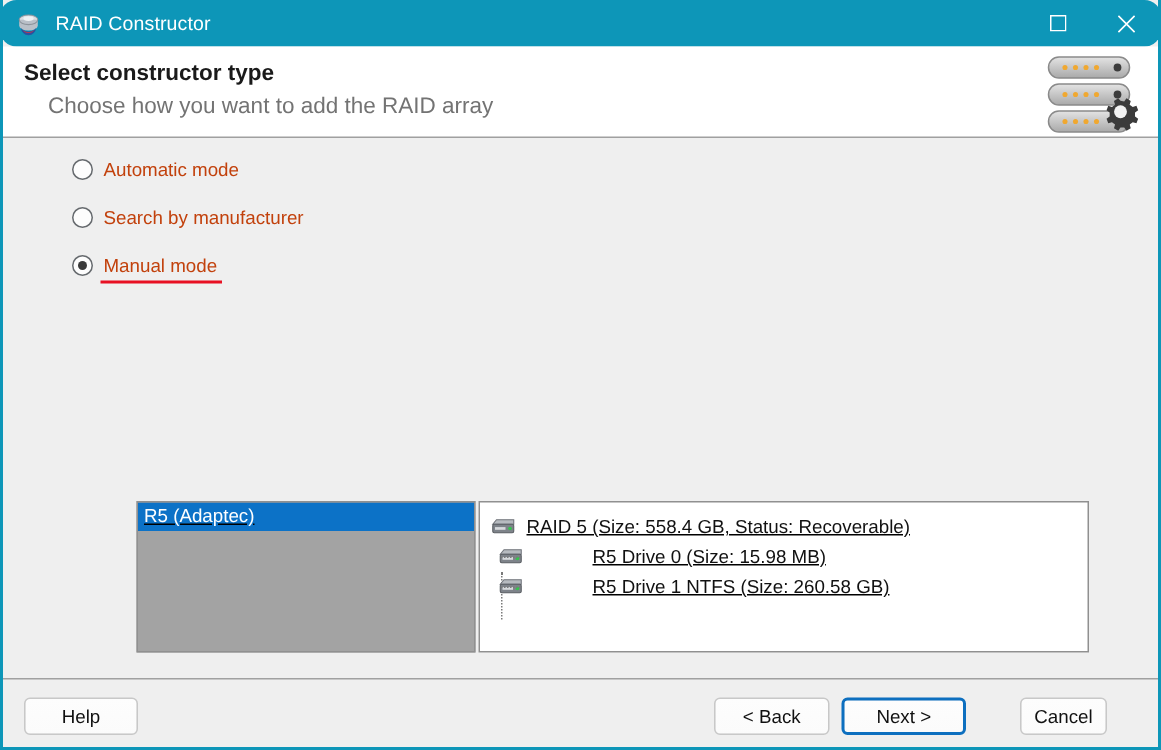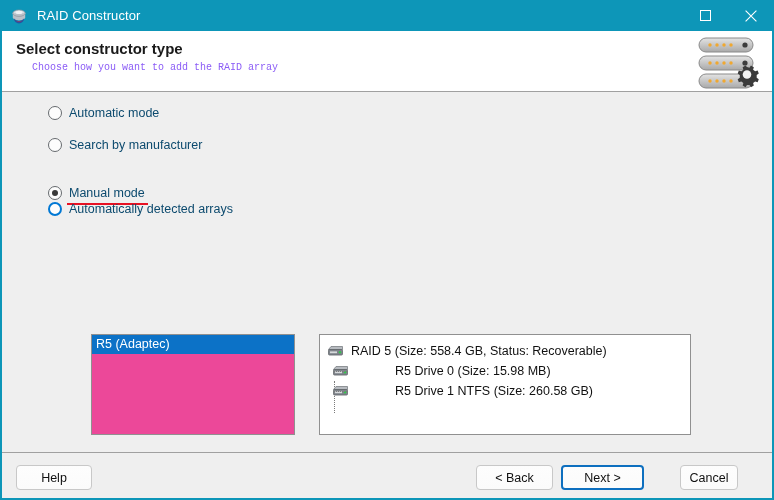--- a/index.html
+++ b/index.html
@@ -26,20 +26,21 @@
 
   
   #titlebar {
     position: absolute;
     left: -2px; top: 0;
     width: 774px;
     height: 31px;
     background: #0d96b8;
     display: flex;
     align-items: center;
+    border-radius: 11px;
   }
   #app-icon {
     width: 18px; height: 18px;
     margin-left: 10px;
     position: relative;
     flex: none;
   }
   #titlebar .title-text {
     color: #ffffff;
     font-size: 13px;
@@ -75,23 +76,22 @@
   #header-title {
     position: absolute;
     left: 14px; top: 9px;
     font-size: 15px;
     font-weight: bold;
     color: #1a1a1a;
   }
   #header-subtitle {
     position: absolute;
     left: 30px; top: 31px;
-    font-size: 10px;
-    color: #8b5cf6;
-    font-family: Liberation Mono, monospace;
+    font-size: 15px;
+    color: #737373;
   }
   #header-art {
     position: absolute;
     right: 9px; top: 5px;
     width: 68px; height: 55px;
   }
 
   
   #body {
     position: absolute;
@@ -124,68 +124,70 @@
   .radio-mark.checked::after {
     content: "";
     position: absolute;
     left: 3px; top: 3px;
     width: 6px; height: 6px;
     border-radius: 50%;
     background: #3a3a3a;
   }
   .radio-label {
     font-size: 12.5px;
-    color: #0c4a6e;
+    color: #c2410c;
     margin-left: 7px;
     white-space: nowrap;
     position: relative;
   }
   .radio-label.underlined::after {
     content: "";
     position: absolute;
     left: -2px;
     right: -3px;
     bottom: -5px;
     height: 2px;
     background: #e81123;
   }
 
   
   #listbox {
     position: absolute;
     left: 89px; top: 242px;
-    width: 204px; height: 101px;
-    background: #ec4899;
+    width: 226px; height: 101px;
+    background: #a3a3a3;
     border: 1px solid #909090;
     box-sizing: border-box;
     overflow: hidden;
+    text-decoration: underline;
   }
   .list-item {
     height: 19px;
     line-height: 19px;
     padding-left: 4px;
     font-size: 12.5px;
     color: #111;
     white-space: nowrap;
   }
   .list-item.selected {
     background: #0c72c7;
     color: #ffffff;
   }
 
   
   #treebox {
     position: absolute;
     left: 317px; top: 242px;
-    width: 372px; height: 101px;
+    width: 407px; height: 101px;
     background: #ffffff;
     border: 1px solid #909090;
     box-sizing: border-box;
     overflow: hidden;
     padding: 6px 0 0 0;
+    text-decoration: underline;
   }
   .tree-row {
     display: flex;
     align-items: center;
     height: 20px;
     font-size: 12.5px;
     color: #111;
     white-space: nowrap;
     position: relative;
   }
@@ -338,29 +340,25 @@
     <div class="radio-row" style="top:12px;">
       <span class="radio-mark"></span>
       <span class="radio-label">Automatic mode</span>
     </div>
 
     <div class="radio-row" style="top:44px;">
       <span class="radio-mark"></span>
       <span class="radio-label">Search by manufacturer</span>
     </div>
 
-    <div class="radio-row" style="top:92px;">
+    <div class="radio-row" style="top:76px;">
       <span class="radio-mark checked"></span>
       <span class="radio-label underlined">Manual mode</span>
     </div>
 
-    <div class="radio-row" style="top:108px;">
-      <span class="radio-mark hover"></span>
-      <span class="radio-label">Automatically detected arrays</span>
-    </div>
 
     <div id="listbox">
       <div class="list-item selected">R5 (Adaptec)</div>
     </div>
 
     <div id="treebox">
       <div class="tree-row root">
         <span class="tree-icon">
           <svg width="17" height="12" viewBox="0 0 17 12">
             <path d="M1.5 4.5 L4 1.5 L15.5 1.5 L15.5 4.5 Z" fill="#b7bbc0" stroke="#6f7379" stroke-width="0.7"></path>

